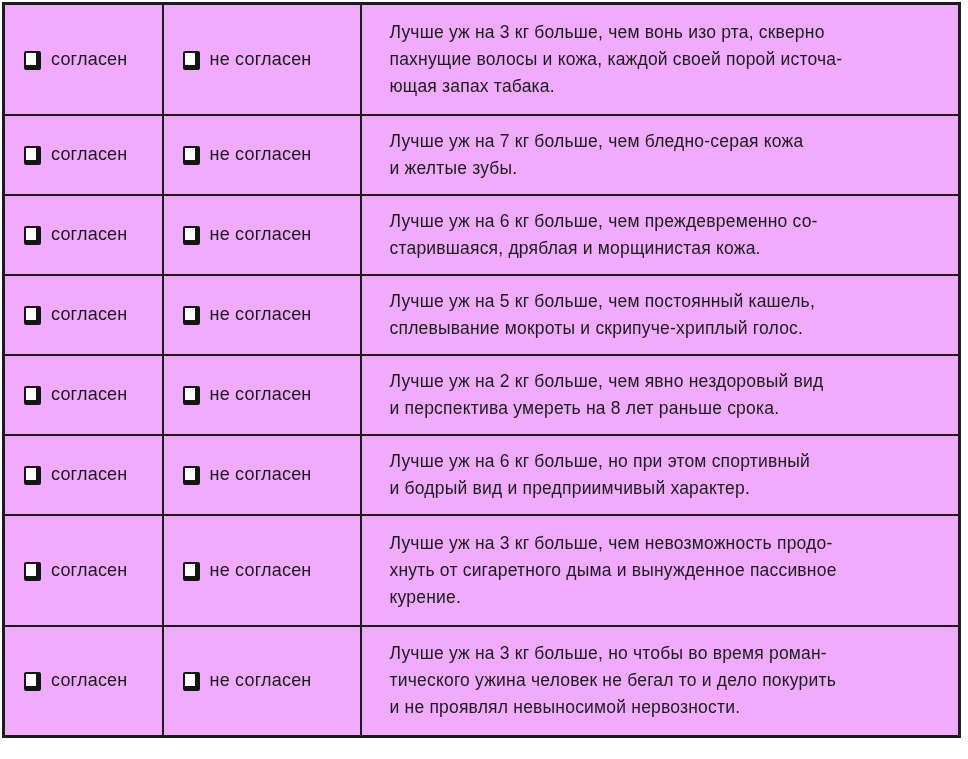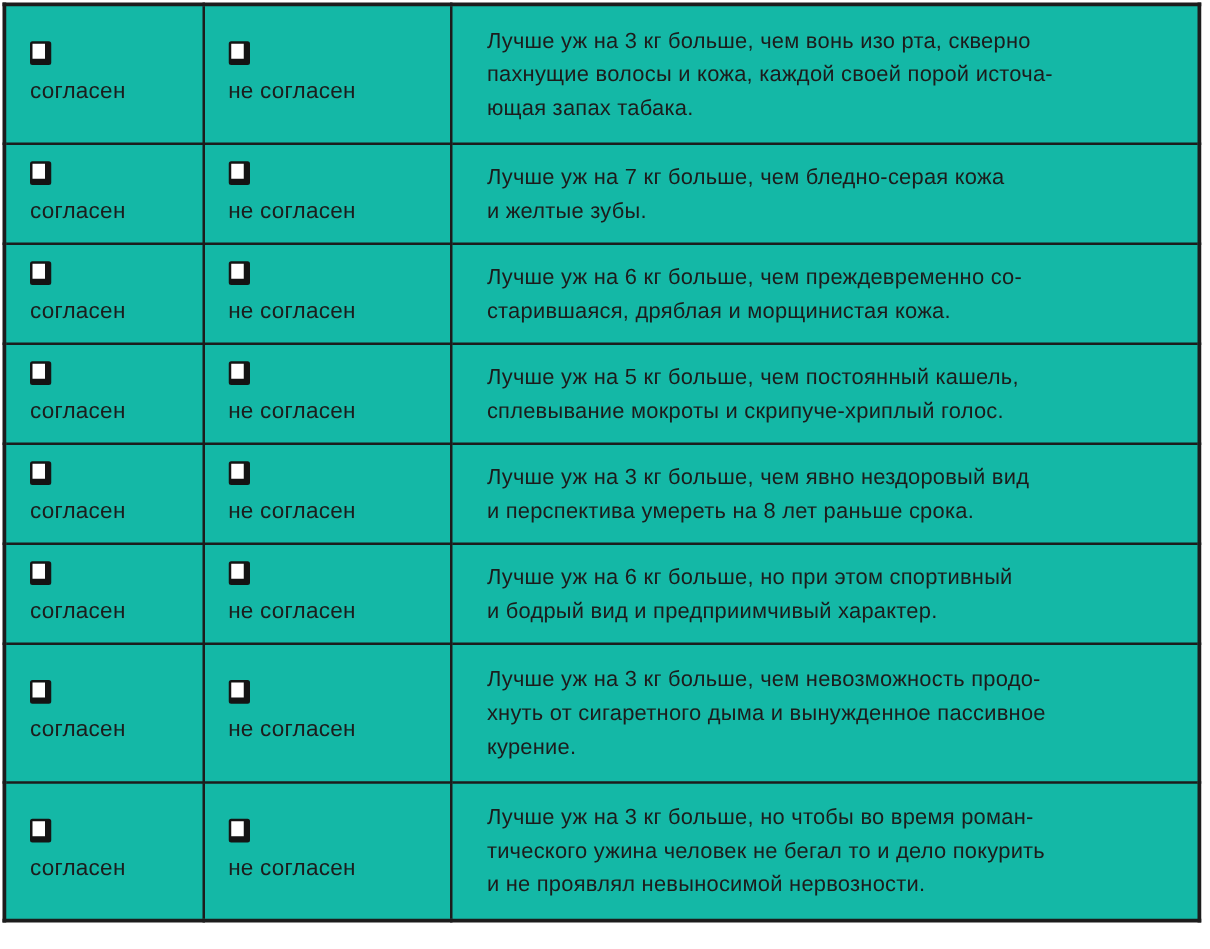--- a/index.html
+++ b/index.html
@@ -23,39 +23,38 @@
     left: 2px;
     top: 2px;
     width: 959px;
     border-collapse: collapse;
     table-layout: fixed;
     border: 3px solid #1c1c1c;
   }
   table.qtable td {
     border: 2px solid #1c1c1c;
     vertical-align: middle;
-    background: #14b8a6;
+    background: #f0abfc;
     margin-left: 20px;
   }
   col.c-agree    { width: 159px; }
   col.c-disagree { width: 198px; }
   col.c-statement{ width: auto;  }
 
   tr.r-3line { height: 111px; }
   tr.r-2line { height: 80px; }
 
   .choice-wrap {
     display: flex;
-    align-items: flex-start;
+    align-items: flex-end;
     gap: 10px;
     padding-left: 18px;
     font-size: 18px;
     letter-spacing: 0.2px;
     white-space: nowrap;
-    flex-direction: column;
   }
   
   .cb {
     display: inline-block;
     box-sizing: border-box;
     width: 17px;
     height: 19px;
     border: 2px solid #141414;
     border-right-width: 5px;
     border-bottom-width: 5px;
@@ -168,21 +167,21 @@
             <span>согласен</span>
           </div>
         </td>
         <td>
           <div class="choice-wrap">
             <span class="cb"></span>
             <span>не согласен</span>
           </div>
         </td>
         <td>
-          <div class="stmt">Лучше уж на 3 кг больше, чем явно нездоровый вид
+          <div class="stmt">Лучше уж на 2 кг больше, чем явно нездоровый вид
 и перспектива умереть на 8 лет раньше срока.</div>
         </td>
       </tr>
 
       <tr class="r-2line">
         <td>
           <div class="choice-wrap">
             <span class="cb"></span>
             <span>согласен</span>
           </div>

